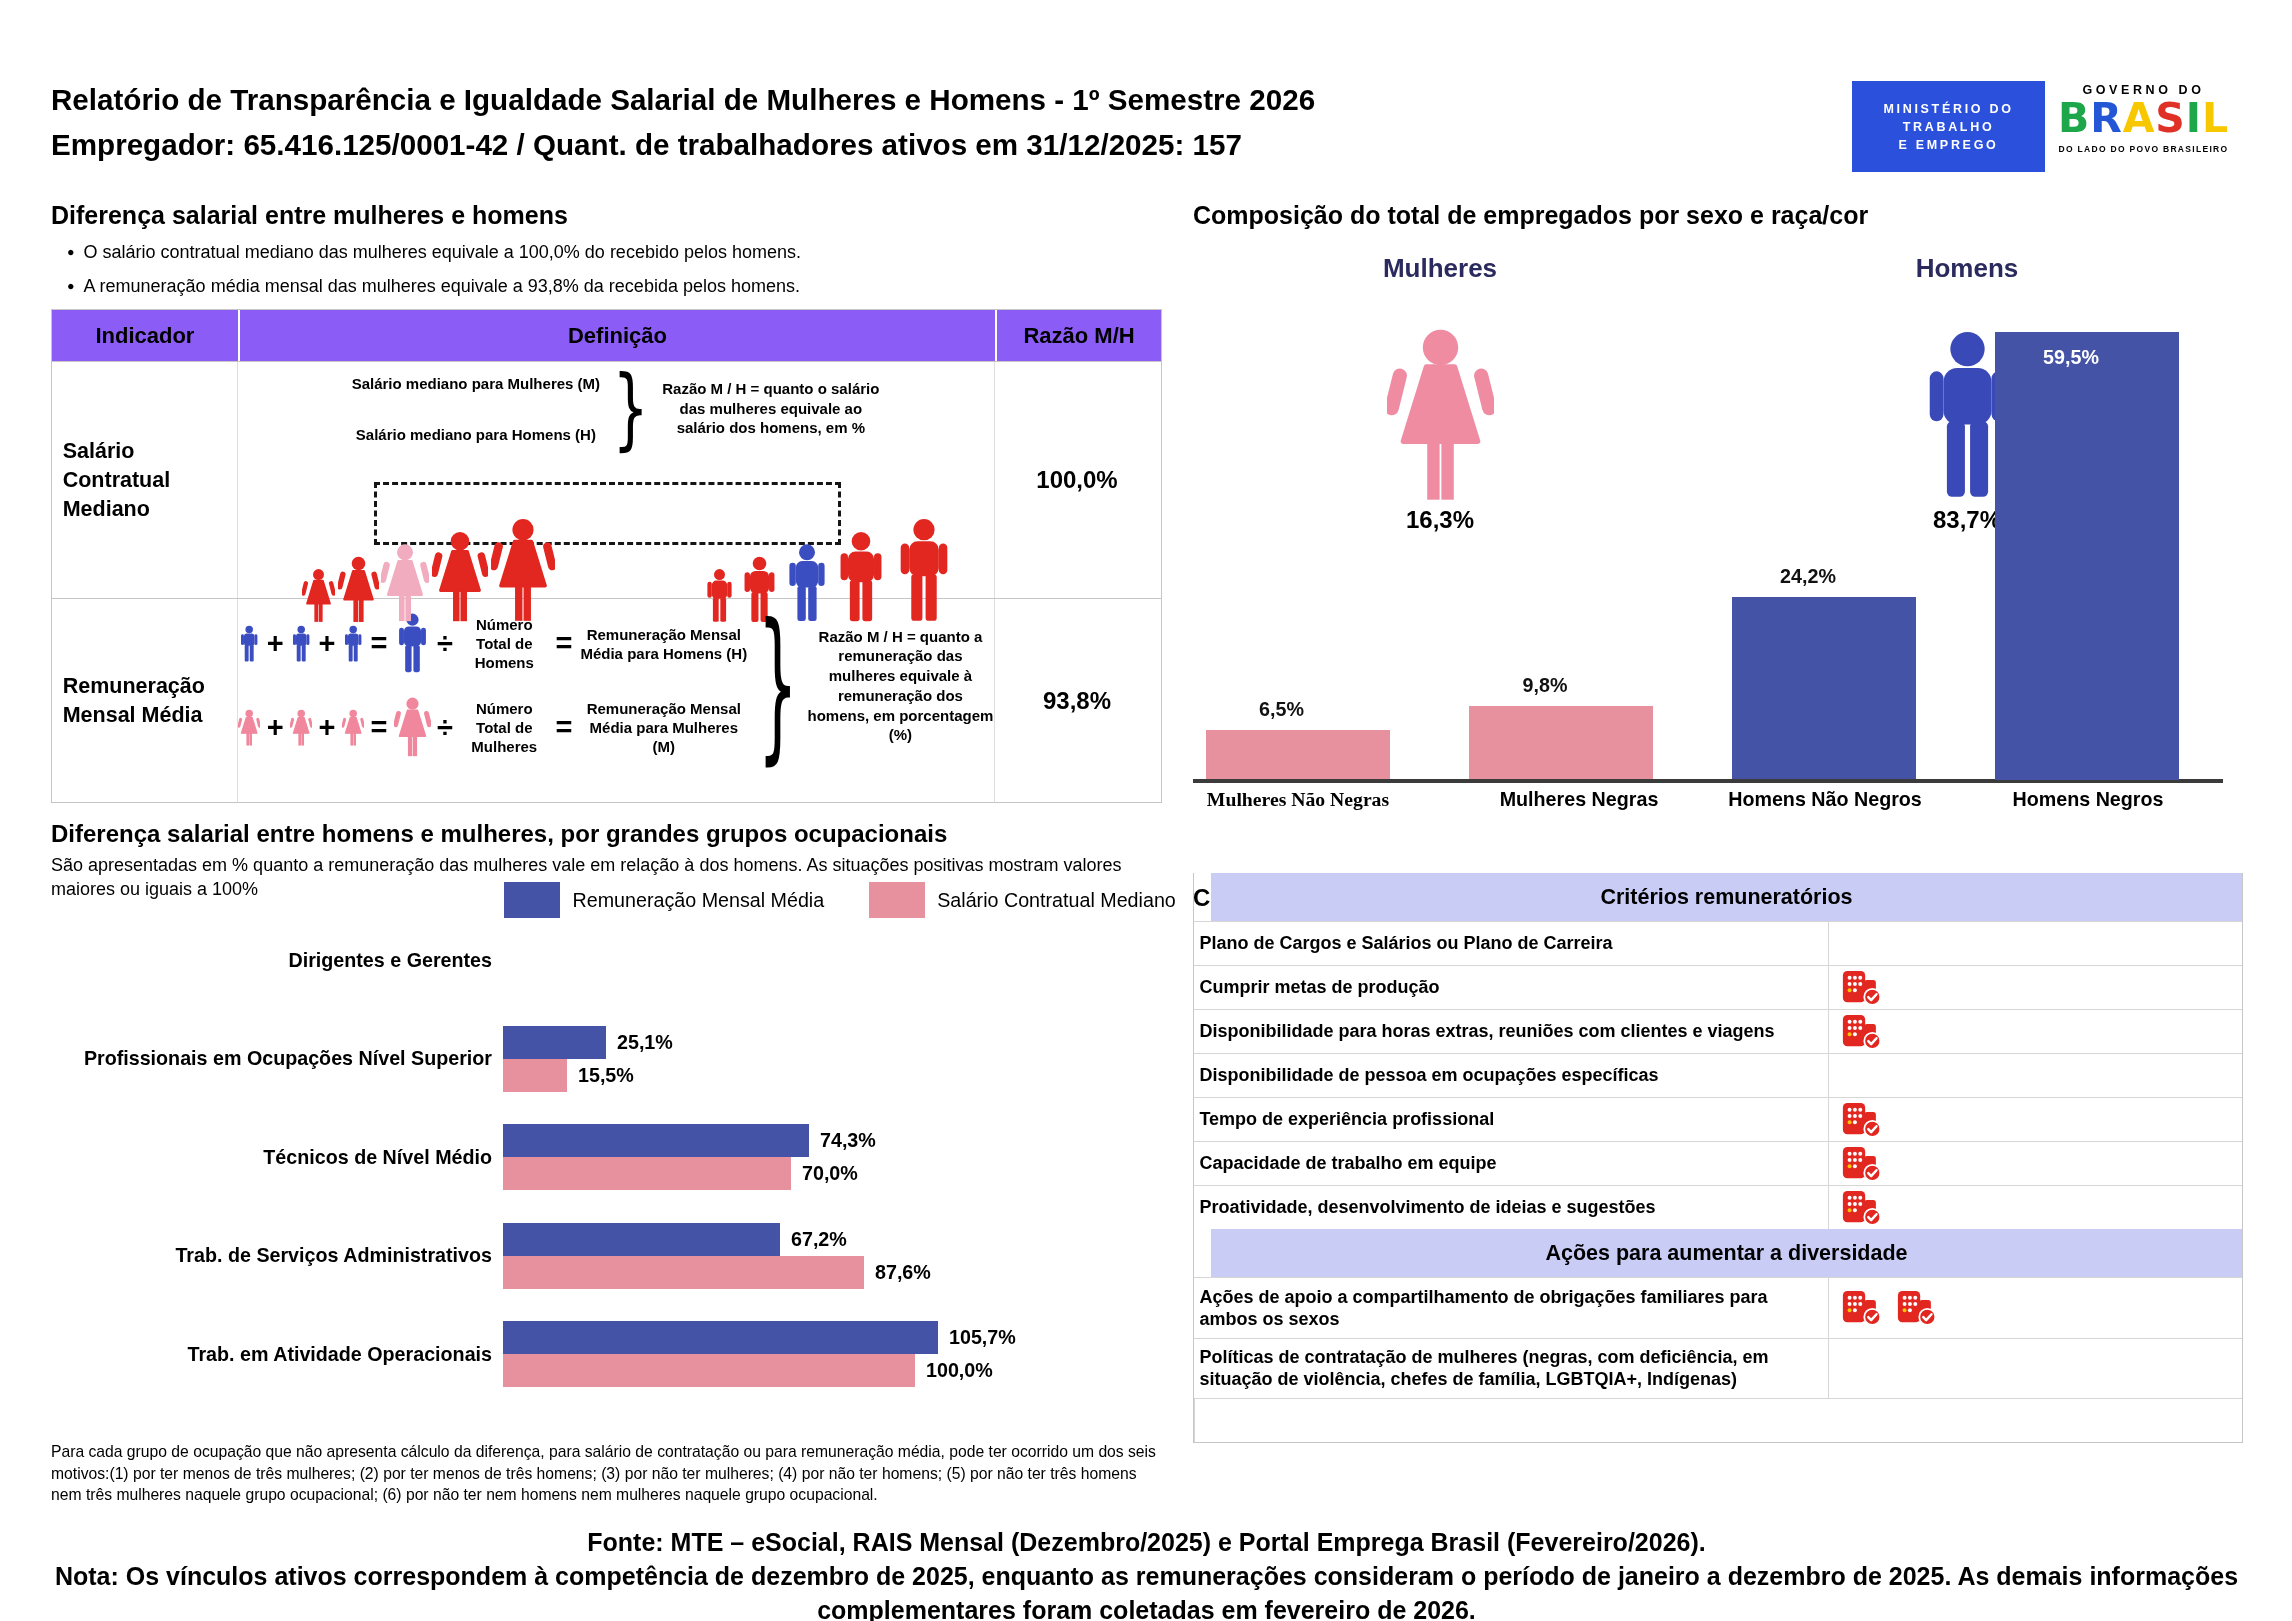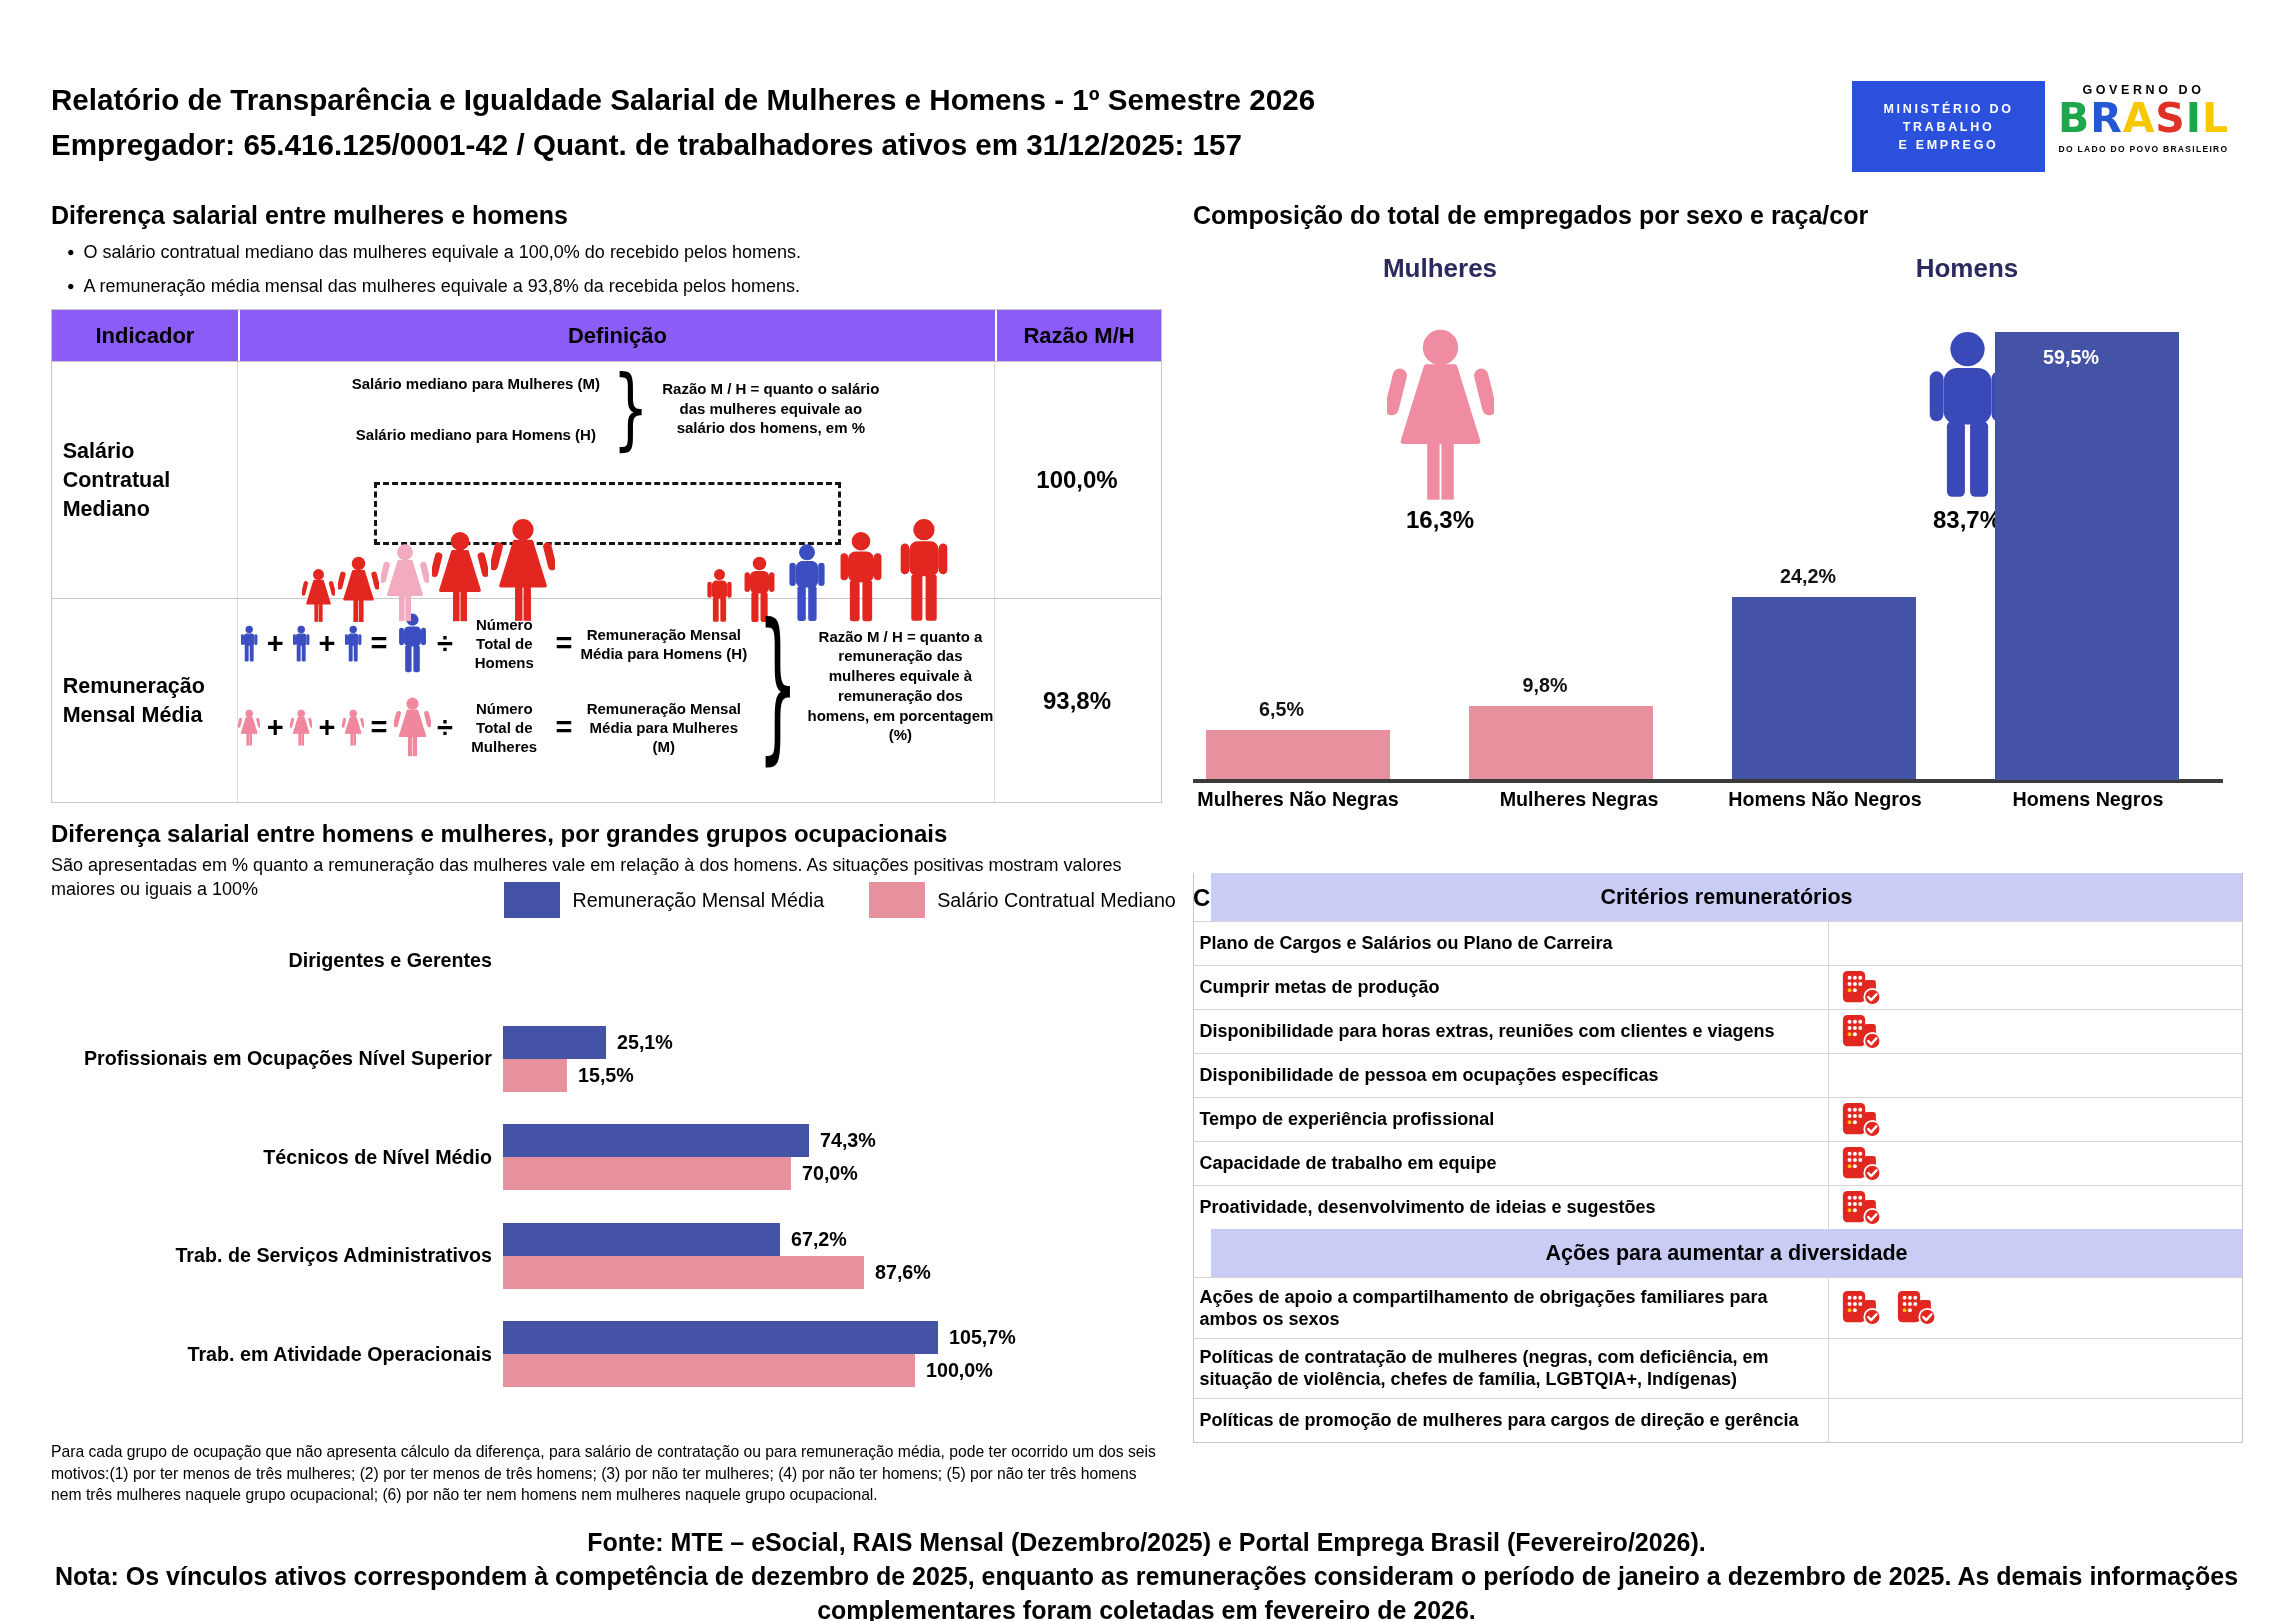--- a/index.html
+++ b/index.html
@@ -326,21 +326,21 @@
       <rect x="31.5" y="53" width="10.5" height="44" rx="3" fill="#3A49B8"></rect>
     </svg>
   </div>
 <div class="abs pct" style="left:1279px;top:506px;">16,3%</div>
 <div class="abs pct" style="left:1806px;top:506px;">83,7%</div>
 
 <div class="abs comp-chart" id="comp-chart">
   <div class="comp-axis"></div>
 <div class="vbar" style="left: 12.5px; top: 420px; height: 49px; background: rgb(232, 145, 158);"></div>
     <div class="vbar-val" style="left: 12.5px; top: 388px; color: rgb(17, 17, 17);">6,5%</div>
-    <div class="vcat" style="left: -25px;">Mulheres Não Negras</div>
+    <div class="vcat" style="left: -25px; font-family: Liberation Serif, serif;">Mulheres Não Negras</div>
     <div class="vbar" style="left: 276px; top: 396px; height: 73px; background: rgb(232, 145, 158);"></div>
     <div class="vbar-val" style="left: 276px; top: 364px; color: rgb(17, 17, 17);">9,8%</div>
     <div class="vcat" style="left: 256px;">Mulheres Negras</div>
     <div class="vbar" style="left: 539px; top: 287px; height: 182px; background: rgb(69, 83, 166);"></div>
     <div class="vbar-val" style="left: 539px; top: 255px; color: rgb(17, 17, 17);">24,2%</div>
     <div class="vcat" style="left: 502px;">Homens Não Negros</div>
     <div class="vbar" style="left: 802px; top: 21.5px; height: 448px; background: rgb(69, 83, 166);"></div>
     <div class="vbar-val" style="left: 802px; top: 36px; color: rgb(255, 255, 255);">59,5%</div>
     <div class="vcat" style="left: 765px;">Homens Negros</div>
   </div>
@@ -530,21 +530,20 @@
     <path d="M29.5,31.2 l3.2,3.4 l6,-6.6" stroke="#fff" stroke-width="2.8" fill="none" stroke-linecap="round" stroke-linejoin="round"></path>
   </svg>
         </span>
       </div>
       </div>
     <div class="crit-row">
         <div class="lab">Políticas de contratação de mulheres (negras, com deficiência, em situação de violência, chefes de família, LGBTQIA+, Indígenas)</div>
         <div class="ico"></div>
       </div>
     <div class="crit-row">
-        <div class="lab">Políticas de promoção de mulheres para cargos de direção e gerência</div>
         <div class="ico"></div>
       </div>
   </div>
 
 <div class="abs footer" style="left:0;top:1525px;">
   <div>Fonte: MTE – eSocial, RAIS Mensal (Dezembro/2025) e Portal Emprega Brasil (Fevereiro/2026).</div>
   <div class="nota">Nota: Os vínculos ativos correspondem à competência de dezembro de 2025, enquanto as remunerações consideram o período de janeiro a dezembro de 2025. As demais informações complementares foram coletadas em fevereiro de 2026.</div>
 </div>
 
 

